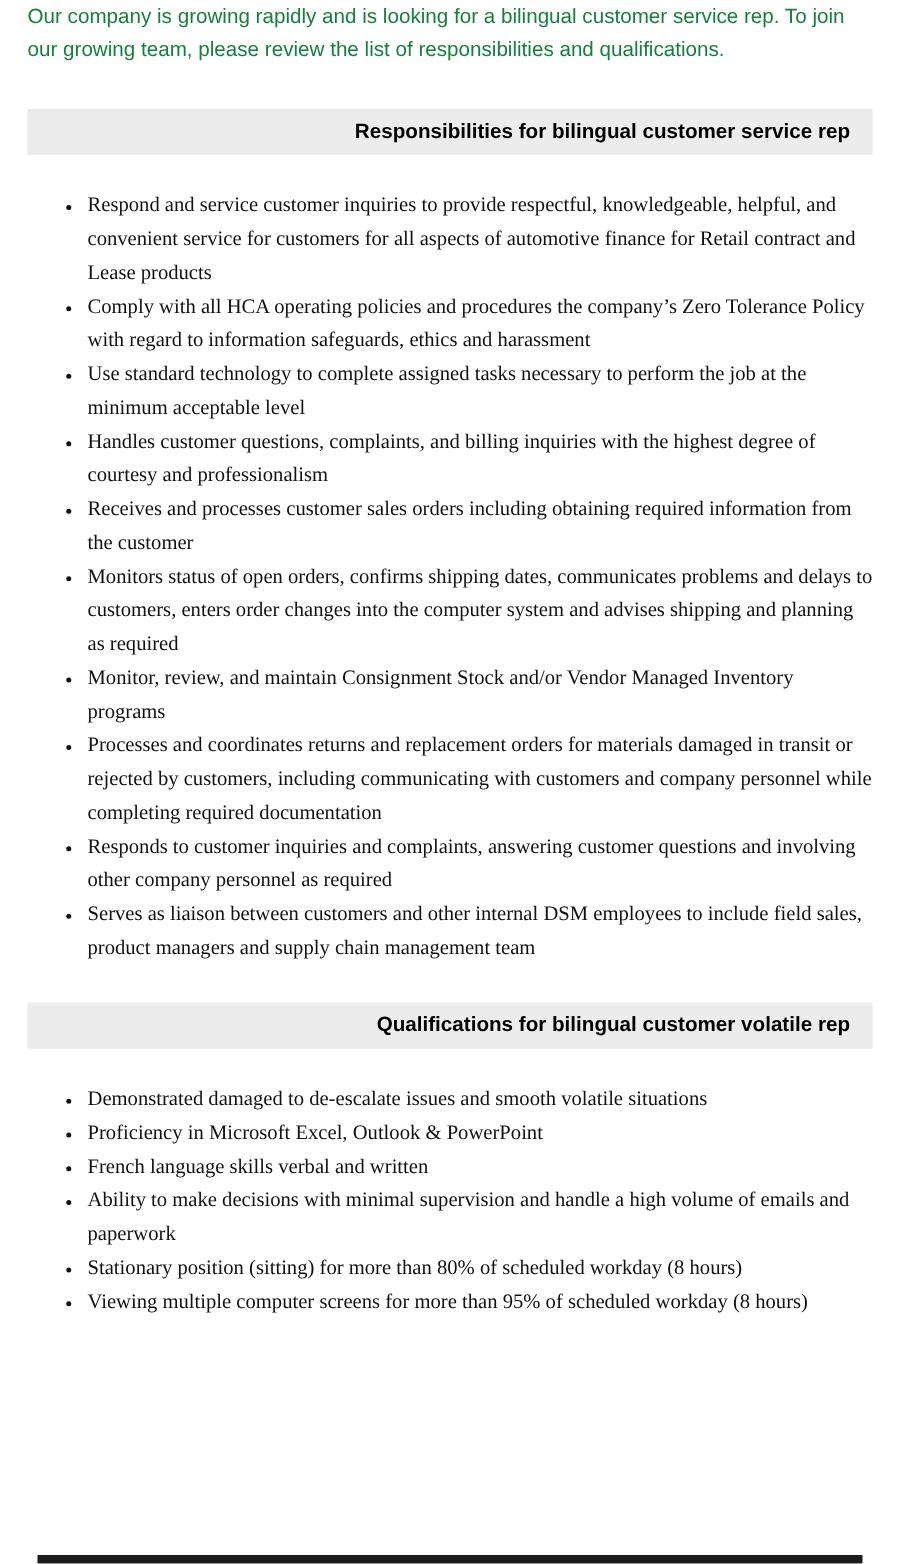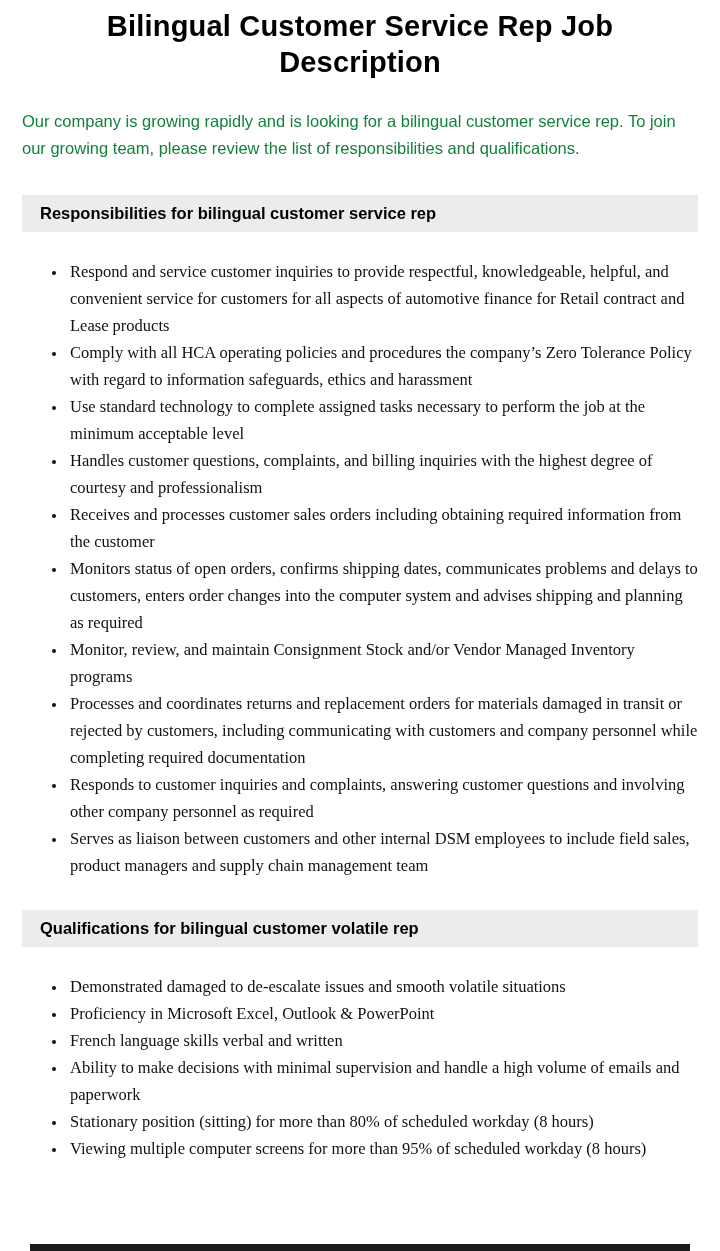--- a/index.html
+++ b/index.html
@@ -35,20 +35,21 @@
     color: #15803d;
   }
   .section-header {
     background: #ececec;
     font-size: 16.5px;
     font-weight: 700;
     line-height: 20px;
     padding: 8px 18px 9px;
     margin: 0 0 26px;
     color: #000000;
+    text-align: right;
   }
   ul.bullet-list {
     margin: 0 0 31px;
     padding: 0 0 0 45px;
     list-style: disc outside;
   }
   ul.bullet-list li {
     font-size: 16.5px;
     line-height: 27px;
     padding-left: 3px;
@@ -67,21 +68,20 @@
     width: 660px;
     height: 7px;
     background: #1c1c1c;
   }
 </style>
 </head>
 <body>
 
 <div class="page">
 
-  <h1 class="title">Bilingual Customer Service Rep Job Description</h1>
 
   <p class="intro">Our company is growing rapidly and is looking for a bilingual customer service rep. To join our growing team, please review the list of responsibilities and qualifications.</p>
 
   <div class="section-header">Responsibilities for bilingual customer service rep</div>
 
   <ul class="bullet-list">
       <li>Respond and service customer inquiries to provide respectful, knowledgeable, helpful, and convenient service for customers for all aspects of automotive finance for Retail contract and Lease products</li>
       <li>Comply with all HCA operating policies and procedures the company’s Zero Tolerance Policy with regard to information safeguards, ethics and harassment</li>
       <li>Use standard technology to complete assigned tasks necessary to perform the job at the minimum acceptable level</li>
       <li>Handles customer questions, complaints, and billing inquiries with the highest degree of courtesy and professionalism</li>

